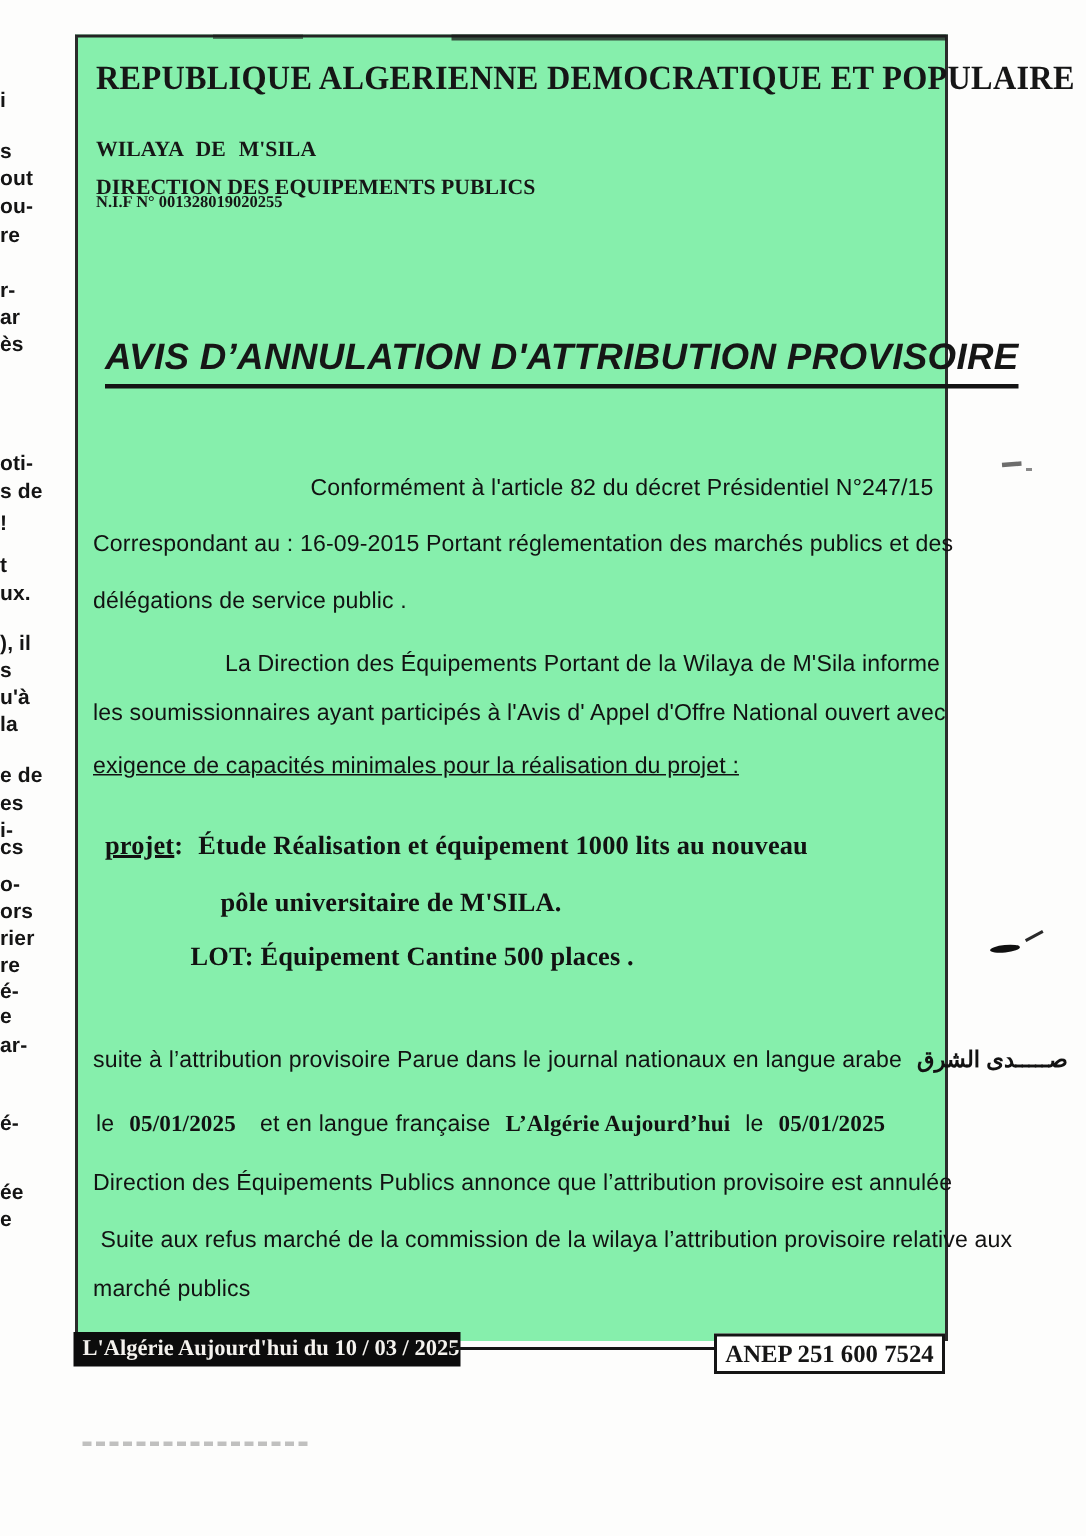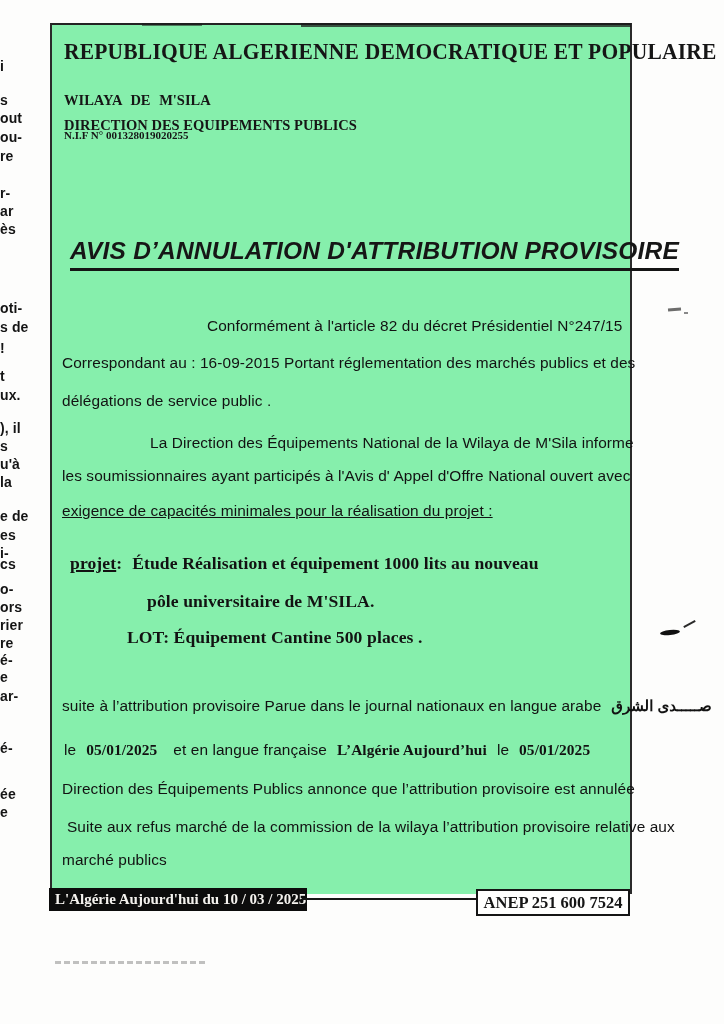--- a/index.html
+++ b/index.html
@@ -19,21 +19,21 @@
 
   
   .hdr{position:absolute;left:12px;font-family:"Liberation Serif", serif;font-weight:bold;white-space:nowrap;}
   .hdr-republic{top:15px;font-size:21.5px;letter-spacing:.2px;transform:scaleY(1.05);}
   .hdr-wilaya{top:67px;font-size:14.5px;word-spacing:5px;}
   .hdr-direction{top:92px;font-size:14.5px;}
   .hdr-nif{top:104px;font-size:11px;}
 
   
   .notice-title{
-    position:absolute;left:18px;top:212px;
+    position:absolute;left:18px;top:200px;
     font-family:"Liberation Sans", sans-serif;font-weight:bold;font-style:italic;
     font-size:24.5px;letter-spacing:.2px;white-space:nowrap;
     border-bottom:3px solid #141414;padding-bottom:3px;
   }
 
   
   .bl{position:absolute;left:10px;font-size:15.4px;letter-spacing:.1px;white-space:nowrap;color:#121212;}
   .proj{font-family:"Liberation Serif", serif;font-weight:bold;font-size:17.6px;}
   .arabic{font-weight:bold;font-size:15px;}
 
@@ -124,21 +124,21 @@
   <div class="hdr hdr-wilaya">WILAYA  DE  M'SILA</div>
   <div class="hdr hdr-direction">DIRECTION DES EQUIPEMENTS PUBLICS</div>
   <div class="hdr hdr-nif">N.I.F N° 001328019020255</div>
 
   <div class="notice-title">AVIS D’ANNULATION D'ATTRIBUTION PROVISOIRE</div>
 
   <div class="bl p1l1">Conformément à l'article 82 du décret Présidentiel N°247/15</div>
   <div class="bl p1l2">Correspondant au : 16-09-2015  Portant réglementation des marchés publics et des</div>
   <div class="bl p1l3">délégations de service public .</div>
 
-  <div class="bl p2l1">La Direction des Équipements National de la Wilaya de M'Sila informe</div>
+  <div class="bl p2l1">La Direction des Équipements Portant de la Wilaya de M'Sila informe</div>
   <div class="bl p2l2">les soumissionnaires ayant participés à  l'Avis d' Appel d'Offre National  ouvert avec</div>
   <div class="bl p2l3">exigence de capacités minimales pour la réalisation du projet :</div>
 
   <div class="bl proj projl1">
     <span class="projet-u">projet</span><span>:</span><span class="gap-s"></span><span>Étude Réalisation et équipement 1000 lits au nouveau</span>
   </div>
   <div class="bl proj projl2">pôle universitaire de M'SILA.</div>
   <div class="bl proj lotl">LOT: Équipement Cantine 500 places  .</div>
 
   <div class="bl p3l1">

